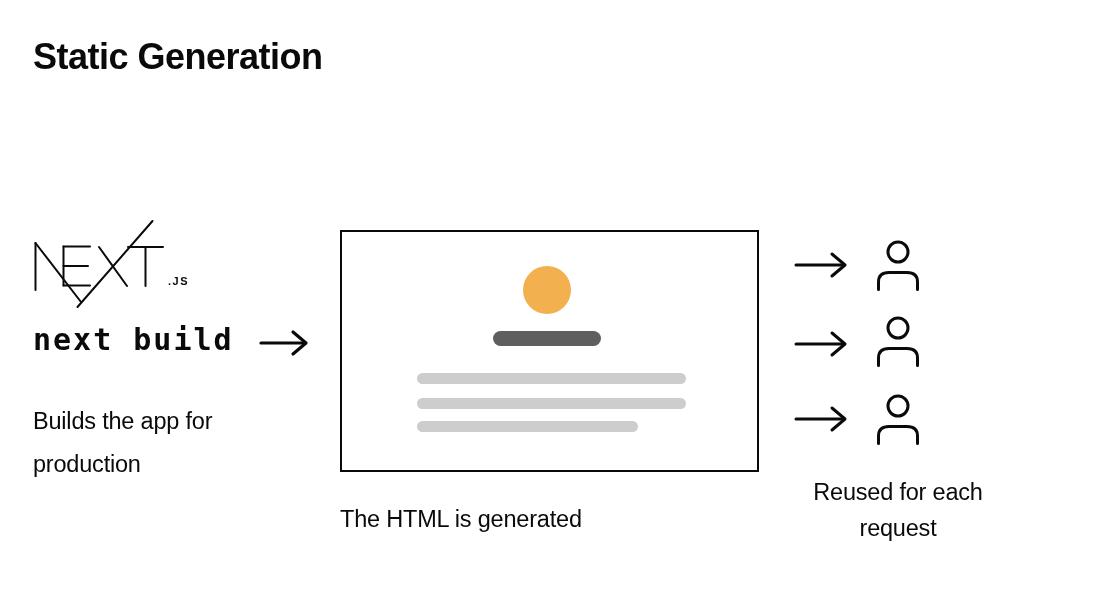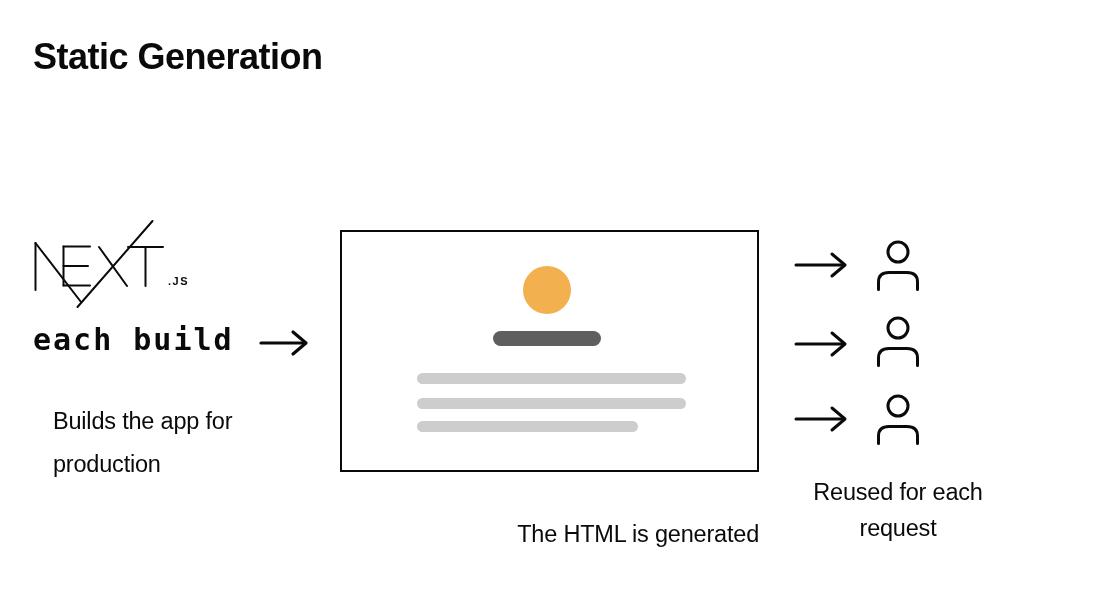--- a/index.html
+++ b/index.html
@@ -38,21 +38,21 @@
   }
   .command{
     position:absolute;left:33px;top:322px;
     font-family:"DejaVu Sans Mono",monospace;
     font-size:30px;font-weight:700;letter-spacing:2px;
     line-height:36px;white-space:pre;
   }
   .cmd-arrow{position:absolute;left:258px;top:329px;}
   .description{
     position:absolute;left:33px;top:400px;width:230px;
-    font-size:23.5px;line-height:43px;letter-spacing:-0.2px;margin-left:20px;
+    font-size:23.5px;line-height:43px;letter-spacing:-0.2px;
   }
   .preview-box{
     position:absolute;left:340px;top:230px;width:419px;height:242px;
     border:2px solid var(--ink);background:#ffffff;
   }
   .avatar-circle{
     position:absolute;left:181px;top:34px;width:48px;height:48px;
     border-radius:50%;background:var(--avatar-circle);
   }
   .heading-bar{
@@ -60,22 +60,22 @@
     border-radius:8px;background:var(--heading-bar);
   }
   .text-bar{
     position:absolute;left:75px;width:269px;height:11px;
     border-radius:6px;background:var(--text-bar);
   }
   .text-bar.b1{top:141px;}
   .text-bar.b2{top:166px;}
   .text-bar.b3{top:189px;width:221px;}
   .caption-center{
-    position:absolute;left:340px;top:521px;width:419px;
-    text-align:right;font-size:23.5px;letter-spacing:-0.2px;
+    position:absolute;left:340px;top:506px;width:419px;
+    text-align:left;font-size:23.5px;letter-spacing:-0.2px;
   }
   .req-arrow{position:absolute;left:793px;}
   .req-arrow.r1{top:251px;}
   .req-arrow.r2{top:330px;}
   .req-arrow.r3{top:405px;}
   .person{position:absolute;left:876px;}
   .person.p1{top:236px;}
   .person.p2{top:312px;}
   .person.p3{top:390px;}
   .caption-right{
@@ -105,21 +105,21 @@
 
       <line x1="71" y1="29" x2="99" y2="68"></line>
       <line x1="49.5" y1="89" x2="124.5" y2="3"></line>
 
       <line x1="100" y1="29" x2="135" y2="29"></line>
       <line x1="117.5" y1="29" x2="117.5" y2="68"></line>
     </g>
     <text class="logo-js" x="140" y="67">.JS</text>
   </svg>
 
-  <code class="command">each build</code>
+  <code class="command">next build</code>
 
   <svg class="cmd-arrow" width="54" height="28" viewBox="0 0 54 28">
     <g class="stroke" stroke-width="3.2" stroke-linecap="round" stroke-linejoin="round">
       <line x1="3" y1="14" x2="47" y2="14"></line>
       <polyline points="35,3 48,14 35,25"></polyline>
     </g>
   </svg>
 
   <p class="description">Builds the app for production</p>
 

